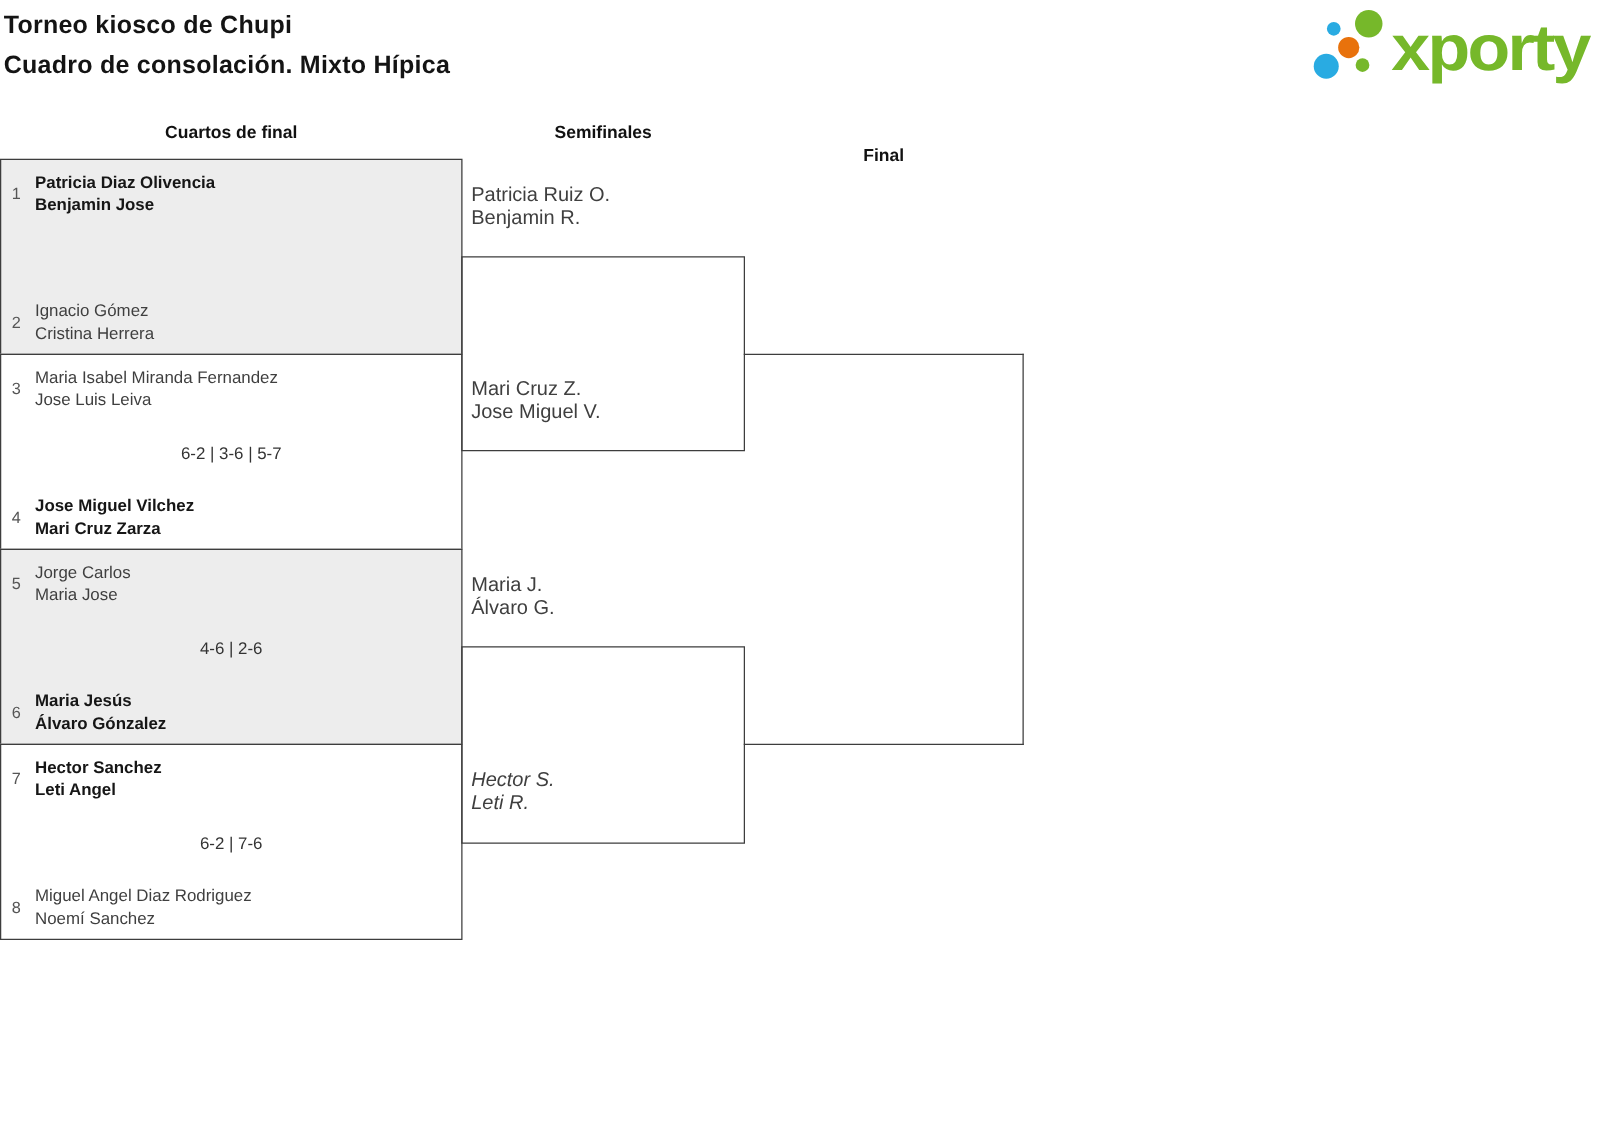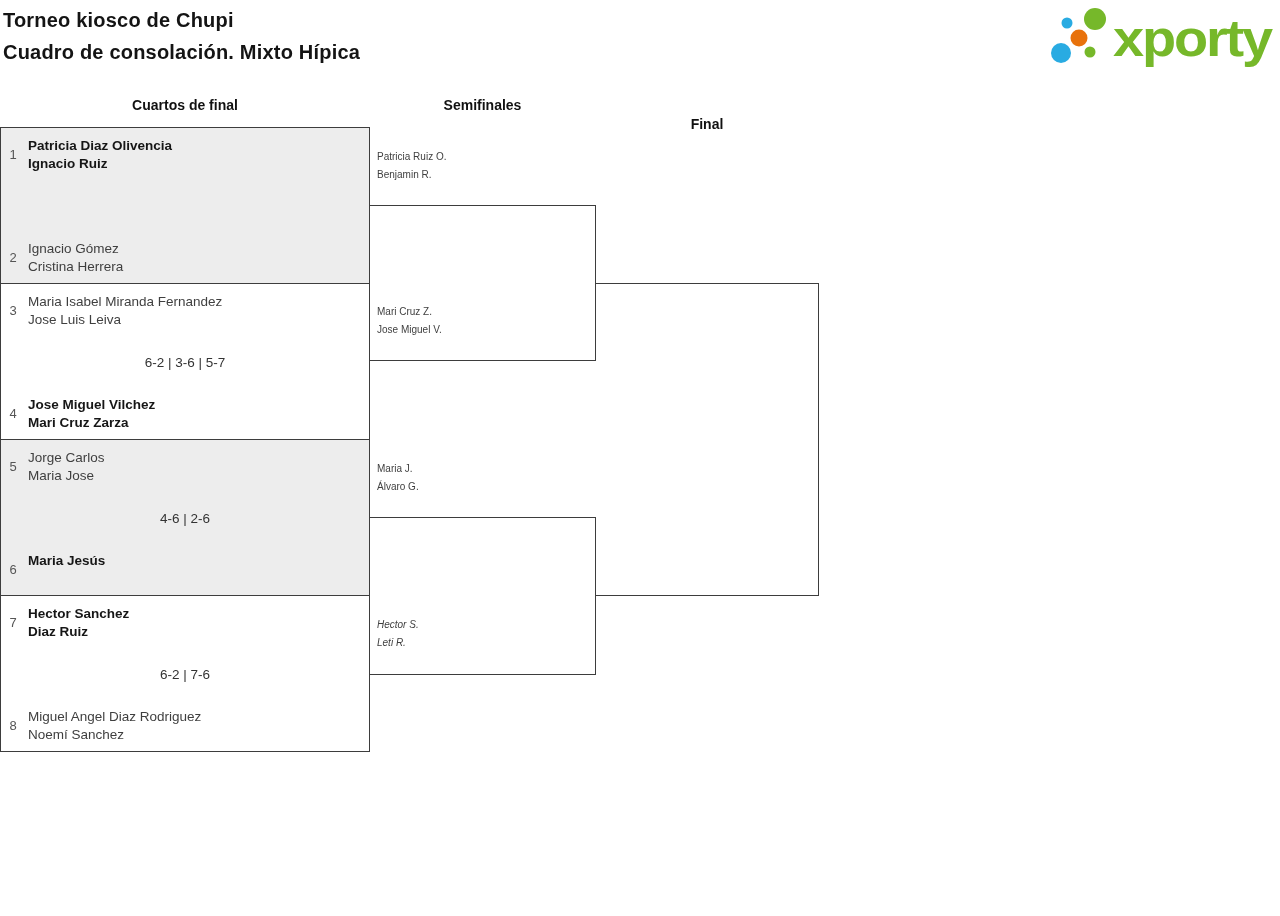--- a/index.html
+++ b/index.html
@@ -77,21 +77,21 @@
 
   #final-box {
     position: absolute; left: 595px; top: 283px; width: 224px; height: 313px;
     box-sizing: border-box;
     border: 1px solid var(--box-border); border-left: none;
     background: transparent;
   }
 
   .sf-label {
     position: absolute; left: 377px;
-    font-size: 10px; line-height: 18px; color: var(--text-regular);
+    font-size: 16px; line-height: 18px; color: var(--text-regular);
     white-space: nowrap;
   }
   #sf1-top    { top: 148px; }
   #sf1-bottom { top: 303px; }
   #sf2-top    { top: 460px; }
   #sf2-bottom { top: 616px; font-style: italic; }
 </style>
 </head>
 <body>
 
@@ -112,21 +112,21 @@
 <div class="round-header" id="round-qf">Cuartos de final</div>
 <div class="round-header" id="round-sf">Semifinales</div>
 <div class="round-header" id="round-f">Final</div>
 
 <div id="qf-col">
 
   <div class="qf-match alt">
     <div class="seed seed-top">1</div>
     <div class="team team-top winner">
       <div>Patricia Diaz Olivencia</div>
-      <div>Ignacio Ruiz</div>
+      <div>Benjamin Jose</div>
     </div>
     <div class="seed seed-bottom">2</div>
     <div class="team team-bottom">
       <div>Ignacio Gómez</div>
       <div>Cristina Herrera</div>
     </div>
   </div>
 
   <div class="qf-match">
     <div class="seed seed-top">3</div>
@@ -145,28 +145,29 @@
   <div class="qf-match alt">
     <div class="seed seed-top">5</div>
     <div class="team team-top">
       <div>Jorge Carlos</div>
       <div>Maria Jose</div>
     </div>
     <div class="score">4-6 | 2-6</div>
     <div class="seed seed-bottom">6</div>
     <div class="team team-bottom winner">
       <div>Maria Jesús</div>
+      <div>Álvaro Gónzalez</div>
     </div>
   </div>
 
   <div class="qf-match">
     <div class="seed seed-top">7</div>
     <div class="team team-top winner">
       <div>Hector Sanchez</div>
-      <div>Diaz Ruiz</div>
+      <div>Leti Angel</div>
     </div>
     <div class="score">6-2 | 7-6</div>
     <div class="seed seed-bottom">8</div>
     <div class="team team-bottom">
       <div>Miguel Angel Diaz Rodriguez</div>
       <div>Noemí Sanchez</div>
     </div>
   </div>
 
 </div>

